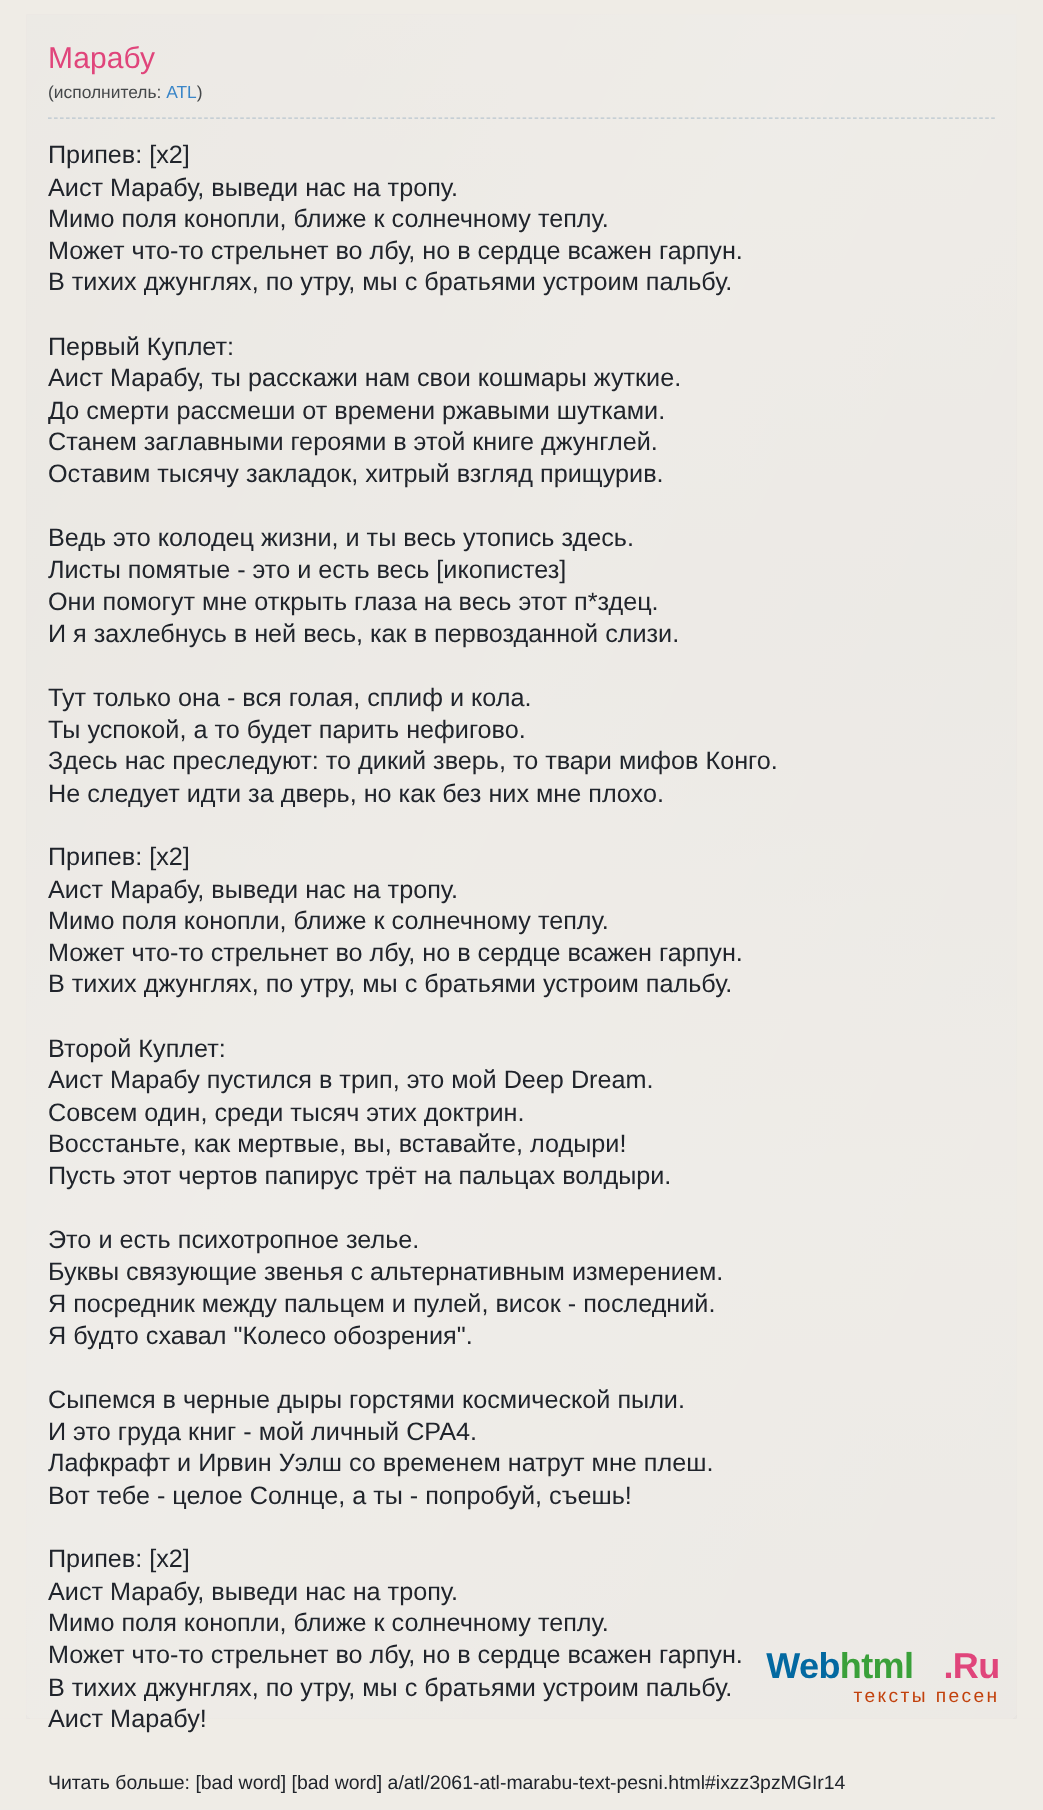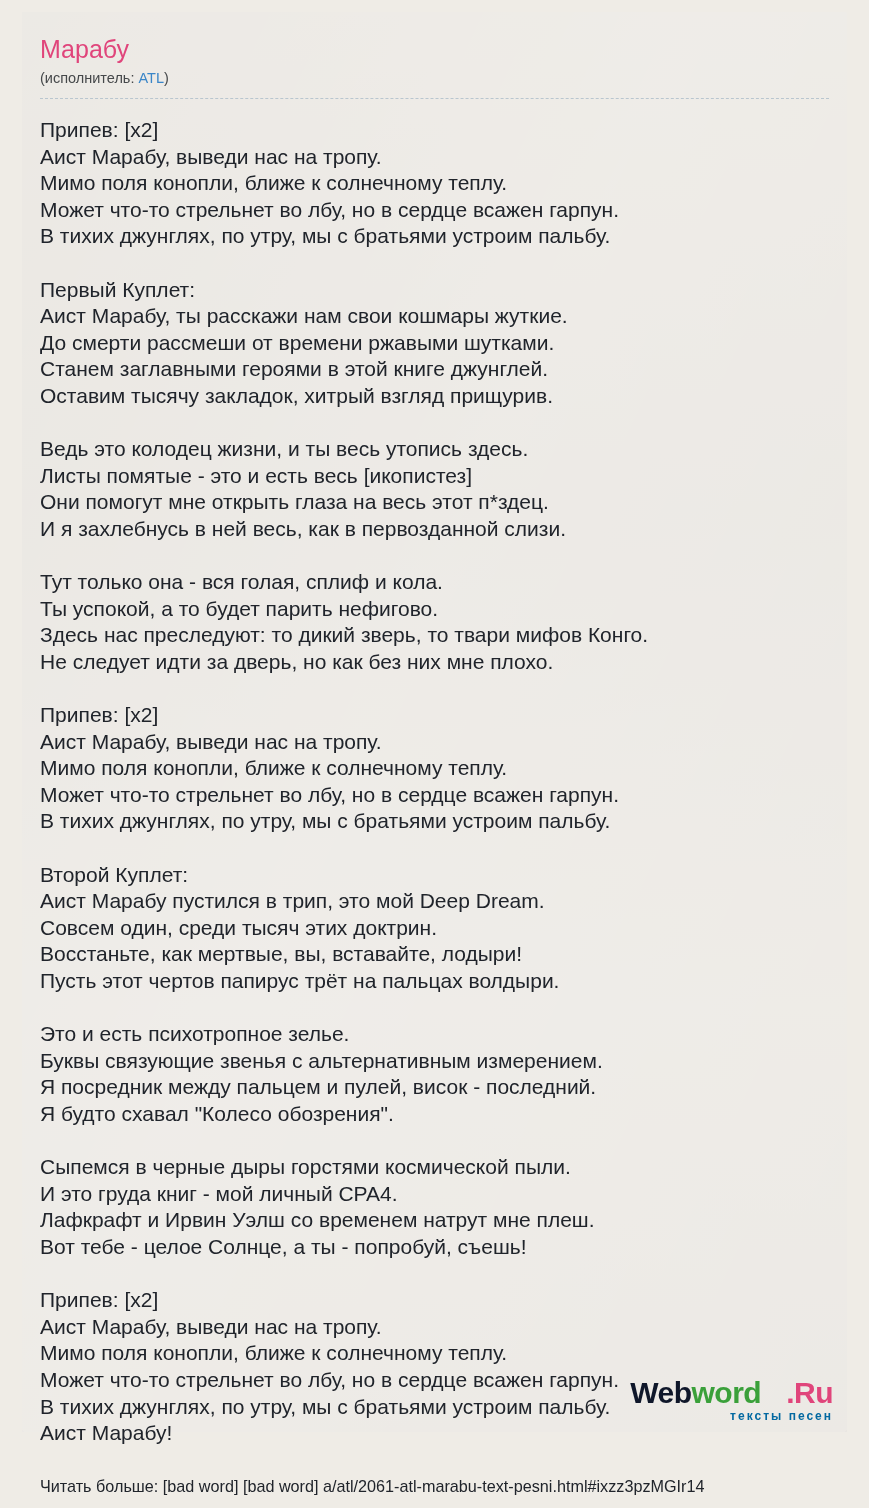--- a/index.html
+++ b/index.html
@@ -87,29 +87,28 @@
     bottom: 10px;
     text-align: right;
     line-height: 1;
     user-select: none;
   }
   .brand-main {
     font-size: 30px;
     font-weight: bold;
     letter-spacing: -0.5px;
   }
-  .brand-web { color: #0f172a; }
+  .brand-web { color: #0369a1; }
   .brand-kind { color: #3aa03a; }
   .brand-ru { color: #e0457b; padding-left: 25px; }
   .brand-sub {
-    font-size: 12px;
-    color: #0369a1;
+    font-size: 16px;
+    color: #c2410c;
     letter-spacing: 2px;
     margin-top: 2px;
-    font-weight: bold;
   }
 </style>
 </head>
 <body>
 
 <div class="page">
   <div class="bg-photo"></div>
   <div class="bg-veil"></div>
 
   <div class="content">
@@ -165,16 +164,16 @@
 Аист Марабу, выведи нас на тропу.
 Мимо поля конопли, ближе к солнечному теплу.
 Может что-то стрельнет во лбу, но в сердце всажен гарпун.
 В тихих джунглях, по утру, мы с братьями устроим пальбу.
 Аист Марабу!</div>
 
     <div class="readmore">Читать больше: [bad word] [bad word] a/atl/2061-atl-marabu-text-pesni.html#ixzz3pzMGIr14</div>
   </div>
 
   <div class="footer-brand">
-    <div class="brand-main"><span class="brand-web">Web</span><span class="brand-kind">word</span><span class="brand-ru">.Ru</span></div>
+    <div class="brand-main"><span class="brand-web">Web</span><span class="brand-kind">html</span><span class="brand-ru">.Ru</span></div>
     <div class="brand-sub">тексты песен</div>
   </div>
 </div>
 
 </body></html>

